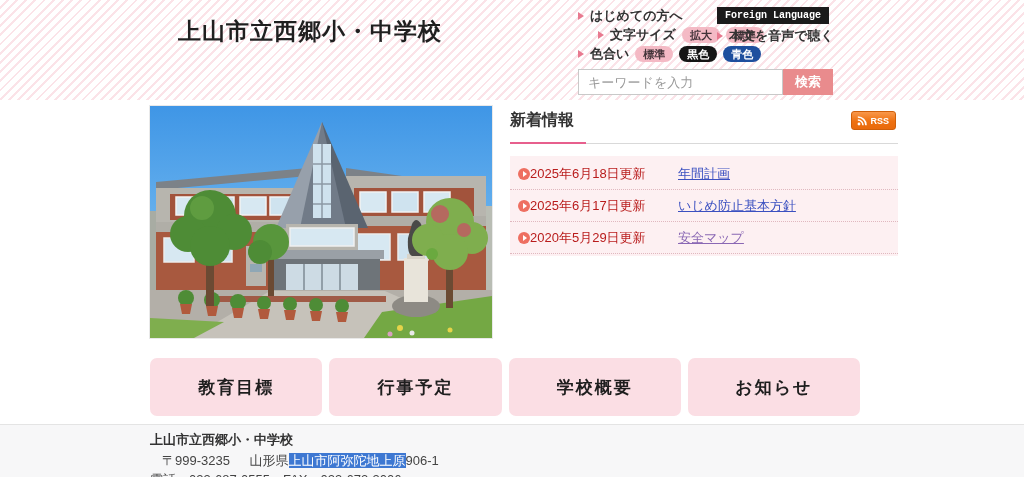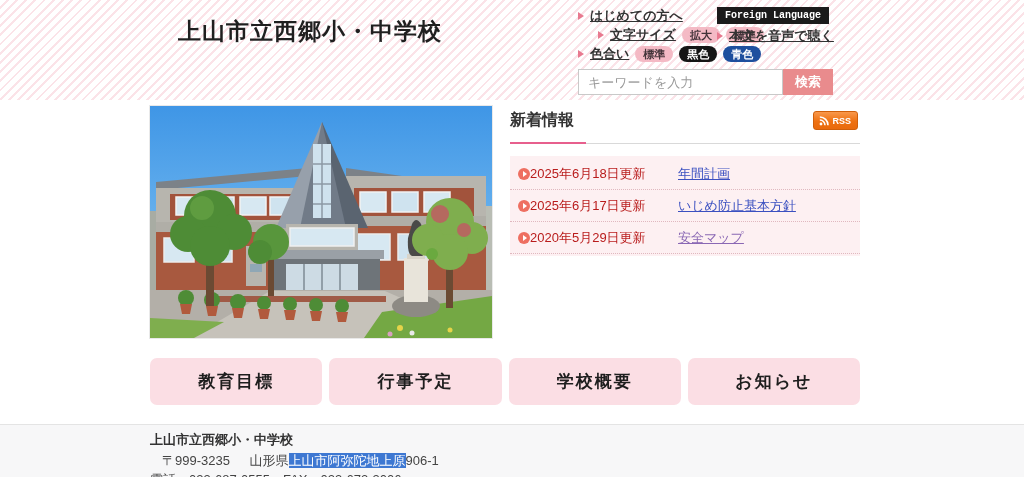--- a/index.html
+++ b/index.html
@@ -7,63 +7,63 @@
   .page{position:relative;width:1024px;height:477px;background:#fff;}
 
   
   .site-header{position:absolute;left:0;top:0;width:1024px;height:100px;
     background:repeating-linear-gradient(135deg,#ffffff 0px,#ffffff 4.5px,#fbe3e8 4.5px,#fbe3e8 6.5px);}
   .site-title{position:absolute;left:178px;top:16px;margin:0;font-size:23px;font-weight:bold;
     color:#1f1f1f;letter-spacing:1px;cursor:pointer;}
   .u-row{position:absolute;display:flex;align-items:center;font-size:13px;font-weight:bold;color:#333;}
   .tri{width:0;height:0;border-left:6px solid #e8798f;border-top:4px solid transparent;
     border-bottom:4px solid transparent;margin-right:6px;flex:0 0 auto;}
-  .u-row .lbl{cursor:pointer;text-decoration:underline;}
+  .u-row .lbl{cursor:pointer;}
   .badge{display:inline-block;font-size:11px;font-weight:bold;line-height:14px;
     padding:1px 8px;border-radius:9px;margin-left:6px;cursor:pointer;}
   .badge.pink{background:#f4bac5;color:#44343a;}
   .badge.black{background:#151515;color:#fff;}
   .badge.blue{background:#1e4f9e;color:#fff;}
   .row1{left:578px;top:7px;}  .row2{left:598px;top:26px;}  .row3{left:578px;top:45px;}
   .rowa{left:717px;top:27px;}
   .fl-btn{position:absolute;left:717px;top:7px;background:#1b1b1b;color:#fff;
     font-family:"Liberation Mono","DejaVu Sans Mono",monospace;font-size:10px;font-weight:bold;
     padding:3px 8px;cursor:pointer;}
   .search-box{position:absolute;left:578px;top:69px;display:flex;}
   .search-input{width:205px;height:26px;box-sizing:border-box;border:1px solid #c9c9c9;
     background:#fff;font-size:13px;padding:0 9px;color:#333;outline:none;}
   .search-input::placeholder{color:#9a9a9a;}
   .search-btn{width:50px;height:26px;border:none;background:#e98b8d;color:#fff;
     font-size:13px;font-weight:bold;cursor:pointer;border-radius:0;}
 
   
   .photo{position:absolute;left:150px;top:106px;width:342px;height:232px;margin:0;
     outline:1px solid #e9e9e9;overflow:hidden;}
-  .news{position:absolute;left:510px;top:106px;width:350px;}
+  .news{position:absolute;left:510px;top:106px;width:388px;}
   .news-head{position:relative;height:28px;}
   .news-heading{margin:0;font-size:16px;font-weight:bold;color:#333;line-height:28px;}
   .rss-btn{position:absolute;right:2px;top:5px;display:flex;align-items:center;height:15px;
     padding:1px 6px 1px 5px;border:1px solid #cf5f0a;border-radius:3px;cursor:pointer;
     background:linear-gradient(#f9984b,#ee7111 55%,#e96a0c);color:#fff;font-size:9px;font-weight:bold;margin-left:16px;}
   .rss-btn svg{margin-right:3px;}
   .rule{position:relative;height:2px;margin-top:8px;background:transparent;}
   .rule-base{position:absolute;left:0;right:0;top:1px;height:1px;background:#d9d9d9;}
   .rule-accent{position:absolute;left:0;top:0;width:76px;height:2px;background:#e75f8d;}
   .news-list{list-style:none;margin:12px 0 0;padding:2px 0;background:#fdf0f2;}
   .news-item{display:flex;align-items:center;padding:7px 10px 6px 8px;
     border-bottom:1px dotted #e0b8bf;font-size:13px;}
   .bullet{position:relative;width:12px;height:12px;border-radius:50%;background:#ee6f61;flex:0 0 auto;}
   .bullet::after{content:"";position:absolute;left:4.5px;top:3px;width:0;height:0;
     border-left:4px solid #fff;border-top:3px solid transparent;border-bottom:3px solid transparent;}
   .news-date{color:#b91c1c;width:148px;margin-left:0;flex:0 0 auto;}
   .news-link{color:#3b50c0;text-decoration:underline;cursor:pointer;}
   .news-link.visited{color:#8a68b4;}
 
   .quick-nav{position:absolute;left:150px;top:358px;width:710px;display:flex;gap:7px;}
-  .nav-btn{flex:1;height:47px;background:#fbdee4;border-radius:7px;display:flex;
+  .nav-btn{flex:1;height:58px;background:#fbdee4;border-radius:7px;display:flex;
     align-items:center;justify-content:center;font-size:17px;font-weight:bold;color:#1e1e1e;
     letter-spacing:2px;cursor:pointer;}
 
   
   .site-footer{position:absolute;left:0;top:424px;width:1024px;height:70px;
     background:#f7f7f8;border-top:1px solid #e4e4e4;box-sizing:border-box;
     padding:6px 0 0 150px;font-size:13px;color:#444;}
   .f-name{margin:0 0 4px;font-weight:bold;color:#333;line-height:17px;}
   .f-addr{margin:0 12px 2px;line-height:17px;}
   .f-addr .postal{margin-right:16px;}

